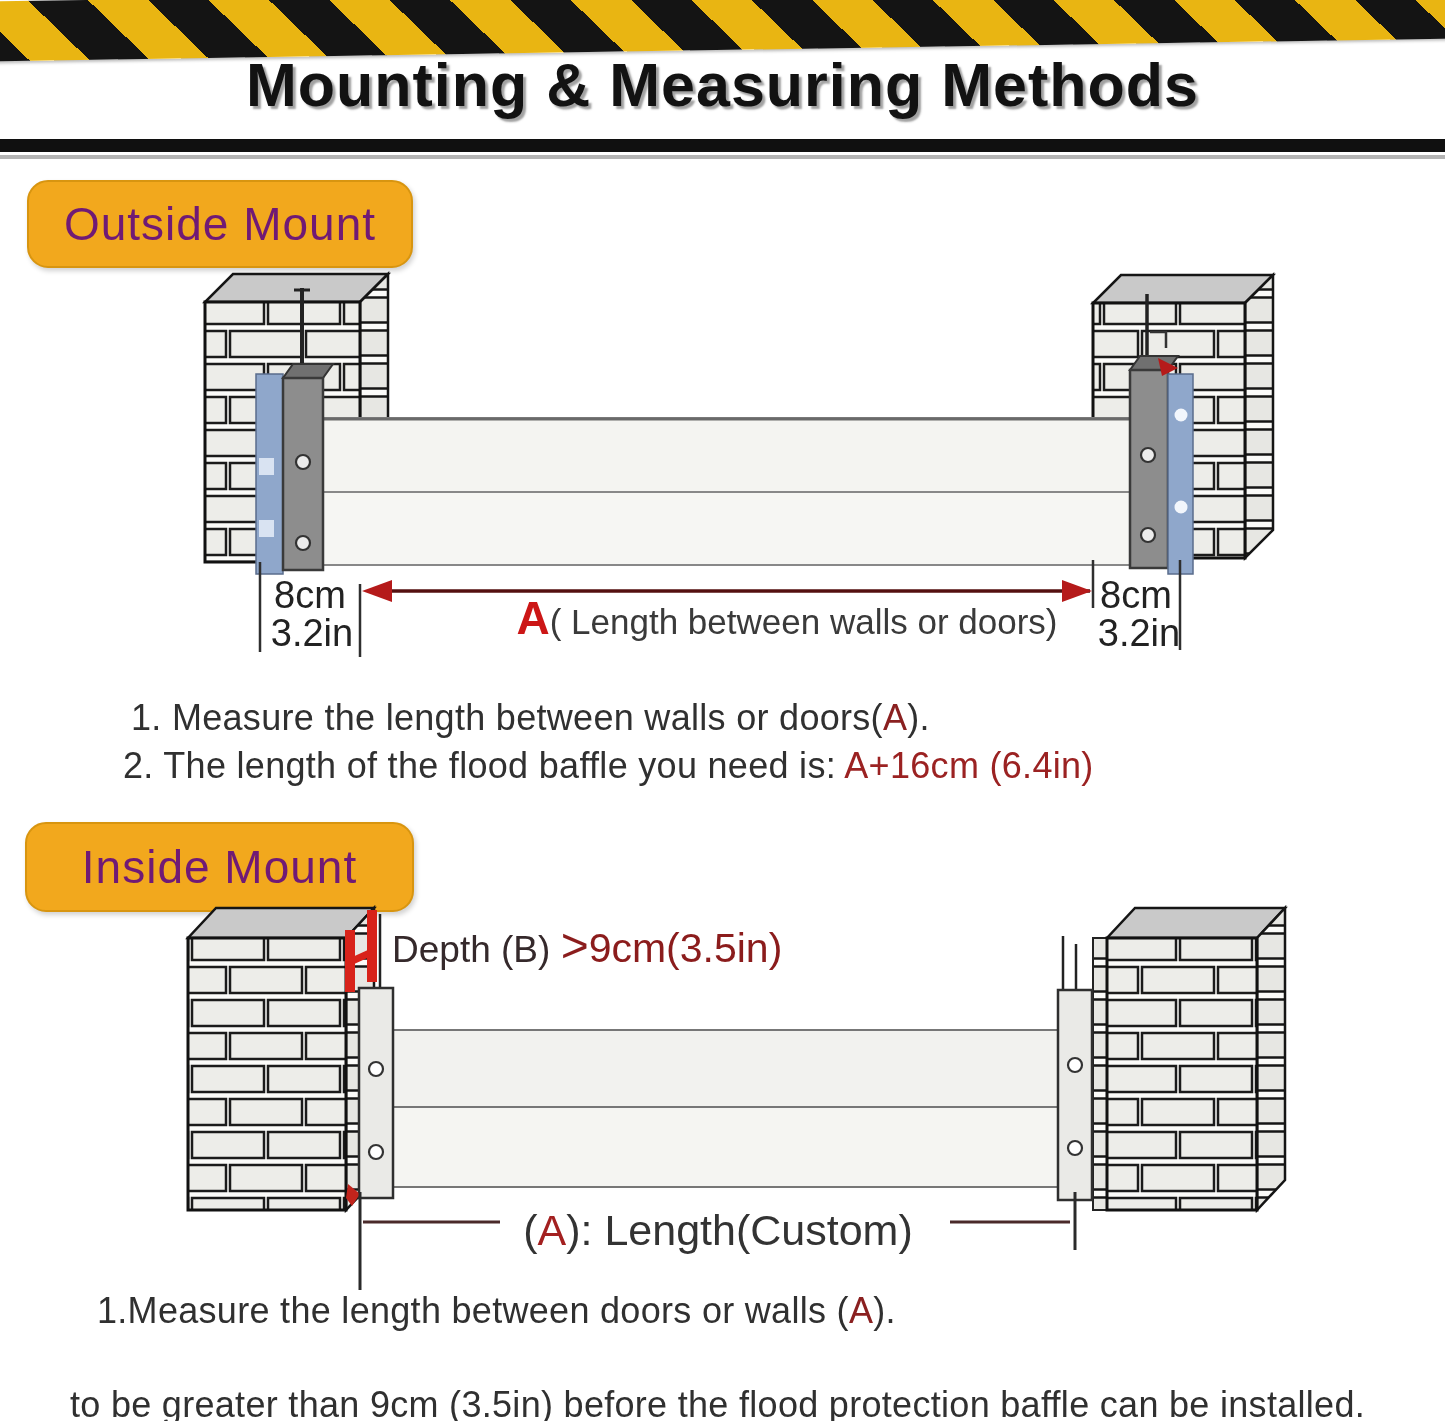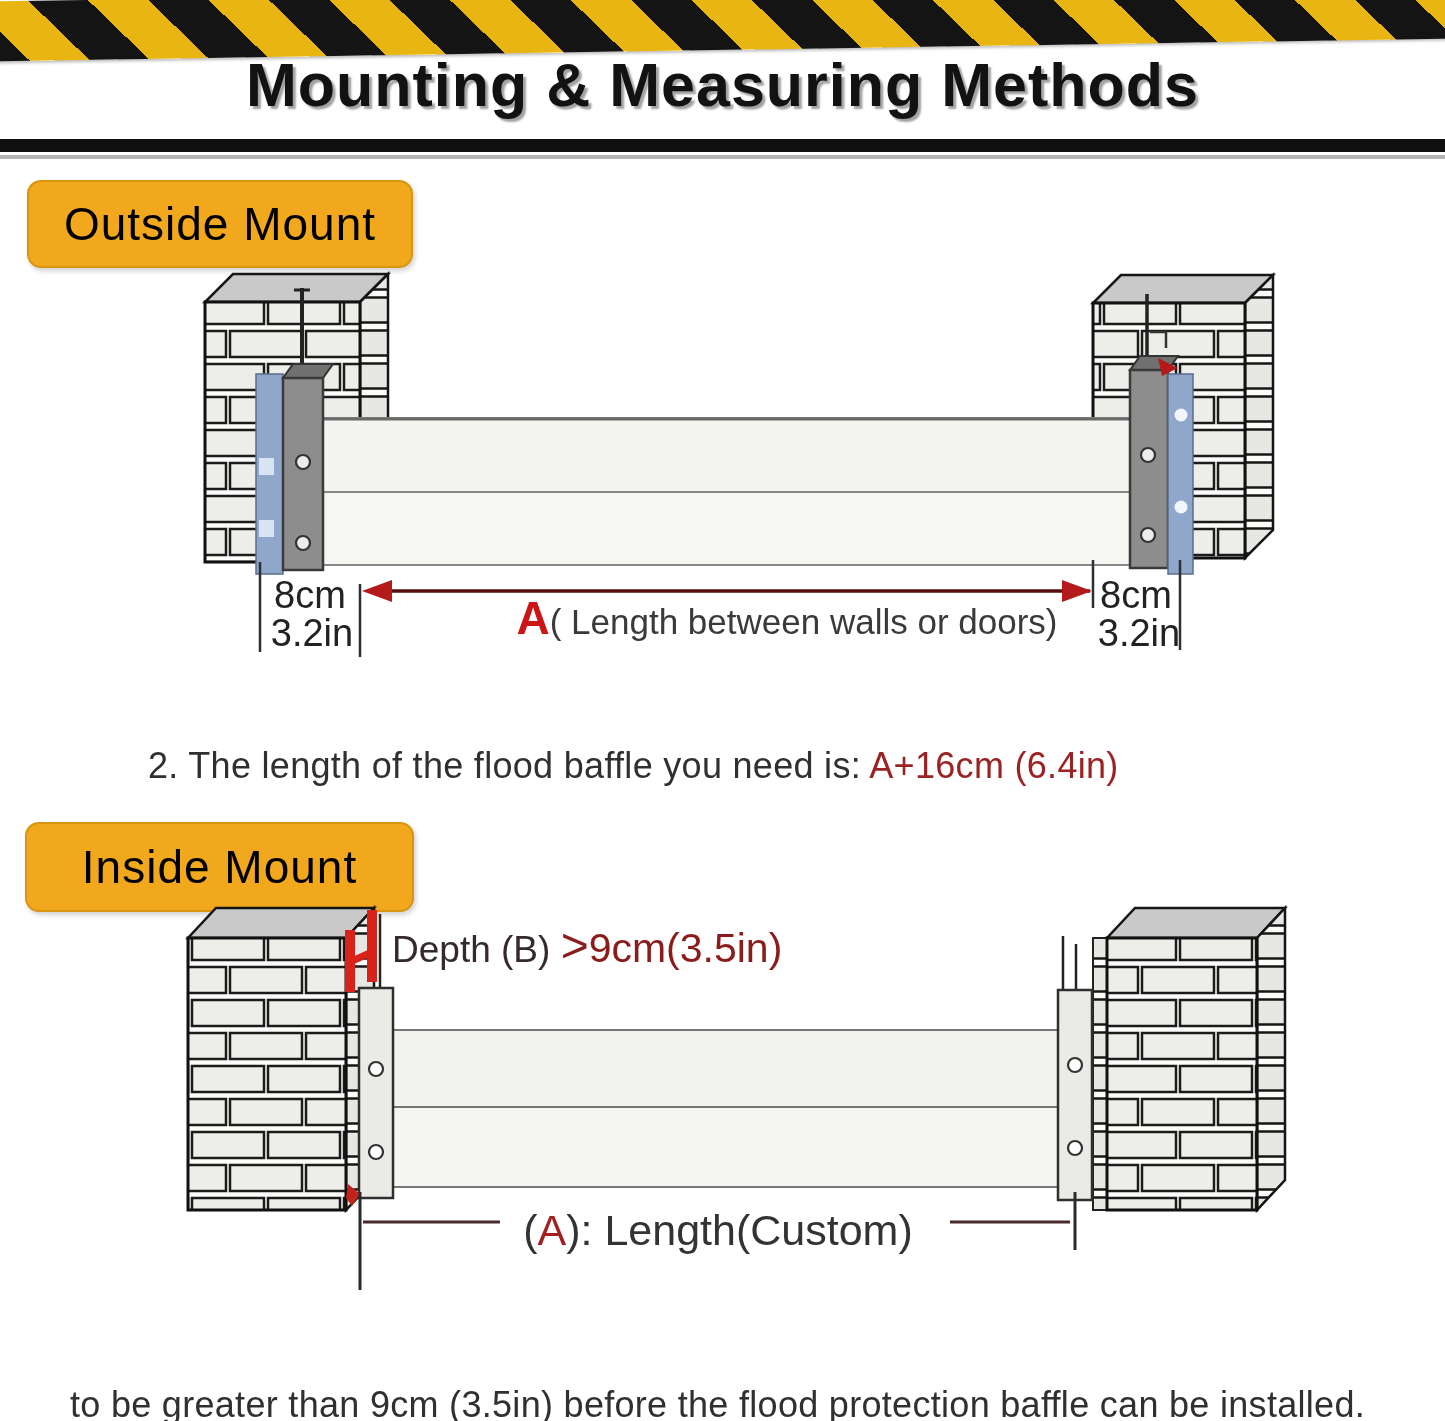--- a/index.html
+++ b/index.html
@@ -10,23 +10,23 @@
   .stripes{position:absolute;top:-10px;left:-30px;right:-30px;height:60px;
            background:repeating-linear-gradient(45deg,#141414 0 42px,#E9B512 42px 84px);
            transform:rotate(-0.9deg);box-shadow:0 2px 3px rgba(0,0,0,.25);}
   .title-wrap{position:absolute;top:50px;left:0;width:1445px;height:90px;
               display:flex;align-items:flex-start;justify-content:center;}
   .page-title{font-size:61px;font-weight:bold;letter-spacing:1px;color:#121212;
               text-shadow:3px 3px 2px rgba(110,110,110,.65);white-space:nowrap;}
   .black-bar{position:absolute;top:139px;left:0;width:1445px;height:13px;background:#101010;}
   .gray-line{position:absolute;top:155px;left:0;width:1445px;height:4px;background:#b4b4b4;}
   
-  .badge{position:absolute;background:#F2A81D;border:2px solid #D89510;border-radius:14px;
+  .badge{position:absolute;background:#F2A81D;border:2px solid #D89510;border-radius:21px;
          display:flex;align-items:center;justify-content:center;
-         font-size:46px;color:#000000;letter-spacing:1px;
+         font-size:46px;color:#701a75;letter-spacing:1px;
          box-shadow:2px 3px 5px rgba(0,0,0,.18);}
   .badge-outside{left:27px;top:180px;width:382px;height:84px;}
   .badge-inside{left:25px;top:806px;width:385px;height:86px;margin-top:16px;}
   
   svg{position:absolute;left:0;font-family:"Liberation Sans",sans-serif;}
   #d1{top:262px;} #d2{top:898px;}
   text{fill:#2b2b2b;}
   .dim-num{font-size:38px;fill:#222;}
   .span-a{font-size:46px;font-weight:bold;fill:#CC1616;}
   .span-rest{font-size:35px;fill:#3a3a3a;}
@@ -132,21 +132,22 @@
       <polygon points="362,329 392,318 392,340" fill="#B51A1A"></polygon>
       <polygon points="1092,329 1062,318 1062,340" fill="#B51A1A"></polygon>
     </g>
     <text class="dim-num" x="310" y="346" text-anchor="middle">8cm</text>
     <text class="dim-num" x="312" y="384" text-anchor="middle">3.2in</text>
     <text class="dim-num" x="1136" y="346" text-anchor="middle">8cm</text>
     <text class="dim-num" x="1139" y="384" text-anchor="middle">3.2in</text>
     <text x="787" y="372" text-anchor="middle"><tspan class="span-a">A</tspan><tspan class="span-rest">( Length between walls or doors)</tspan></text>
   </svg>
 
-  <p class="step" style="left:148px;top:745px;"><span>2. The length of the flood baffle you need is: </span><span class="red-run">A+16cm (6.4in)</span></p>
+  <p class="step" style="left:131px;top:697px;"><span>1. Measure the length between walls or doors(</span><span class="maroon">A</span><span>).</span></p>
+  <p class="step" style="left:123px;top:745px;"><span>2. The length of the flood baffle you need is: </span><span class="red-run">A+16cm (6.4in)</span></p>
 
   <svg id="d2" width="1445" height="395" viewBox="0 0 1445 395">
 
     <g>
       <polygon points="188,40 346,40 374,10 216,10" fill="#C9C9C9" stroke="#151515" stroke-width="2.5"></polygon>
       <polygon points="346,40 374,10 374,282 346,312" fill="url(#pSide)" stroke="#151515" stroke-width="2.5"></polygon>
       <rect x="188" y="40" width="158" height="272" fill="url(#pBrick)" stroke="#111" stroke-width="3"></rect>
     </g>
 
     <g stroke="#D8231A">
@@ -187,15 +188,16 @@
 
     <g>
       <line x1="360" y1="294" x2="360" y2="392" stroke="#2A2A2A" stroke-width="3"></line>
       <line x1="363" y1="324" x2="500" y2="324" stroke="#4A2A2A" stroke-width="3"></line>
       <line x1="950" y1="324" x2="1070" y2="324" stroke="#4A2A2A" stroke-width="3"></line>
       <line x1="1075" y1="294" x2="1075" y2="352" stroke="#2A2A2A" stroke-width="3"></line>
     </g>
     <text x="718" y="347" text-anchor="middle"><tspan class="len-black">(</tspan><tspan class="len-red">A</tspan><tspan class="len-black">): Length(Custom)</tspan></text>
   </svg>
 
+  <p class="step" style="left:97px;top:1290px;"><span>1.Measure the length between doors or walls (</span><span class="maroon">A</span><span>).</span></p>
   <p class="step" style="left:70px;top:1384px;">to be greater than 9cm (3.5in) before the flood protection baffle can be installed.</p>
 
 </div>
 
 </body></html>

